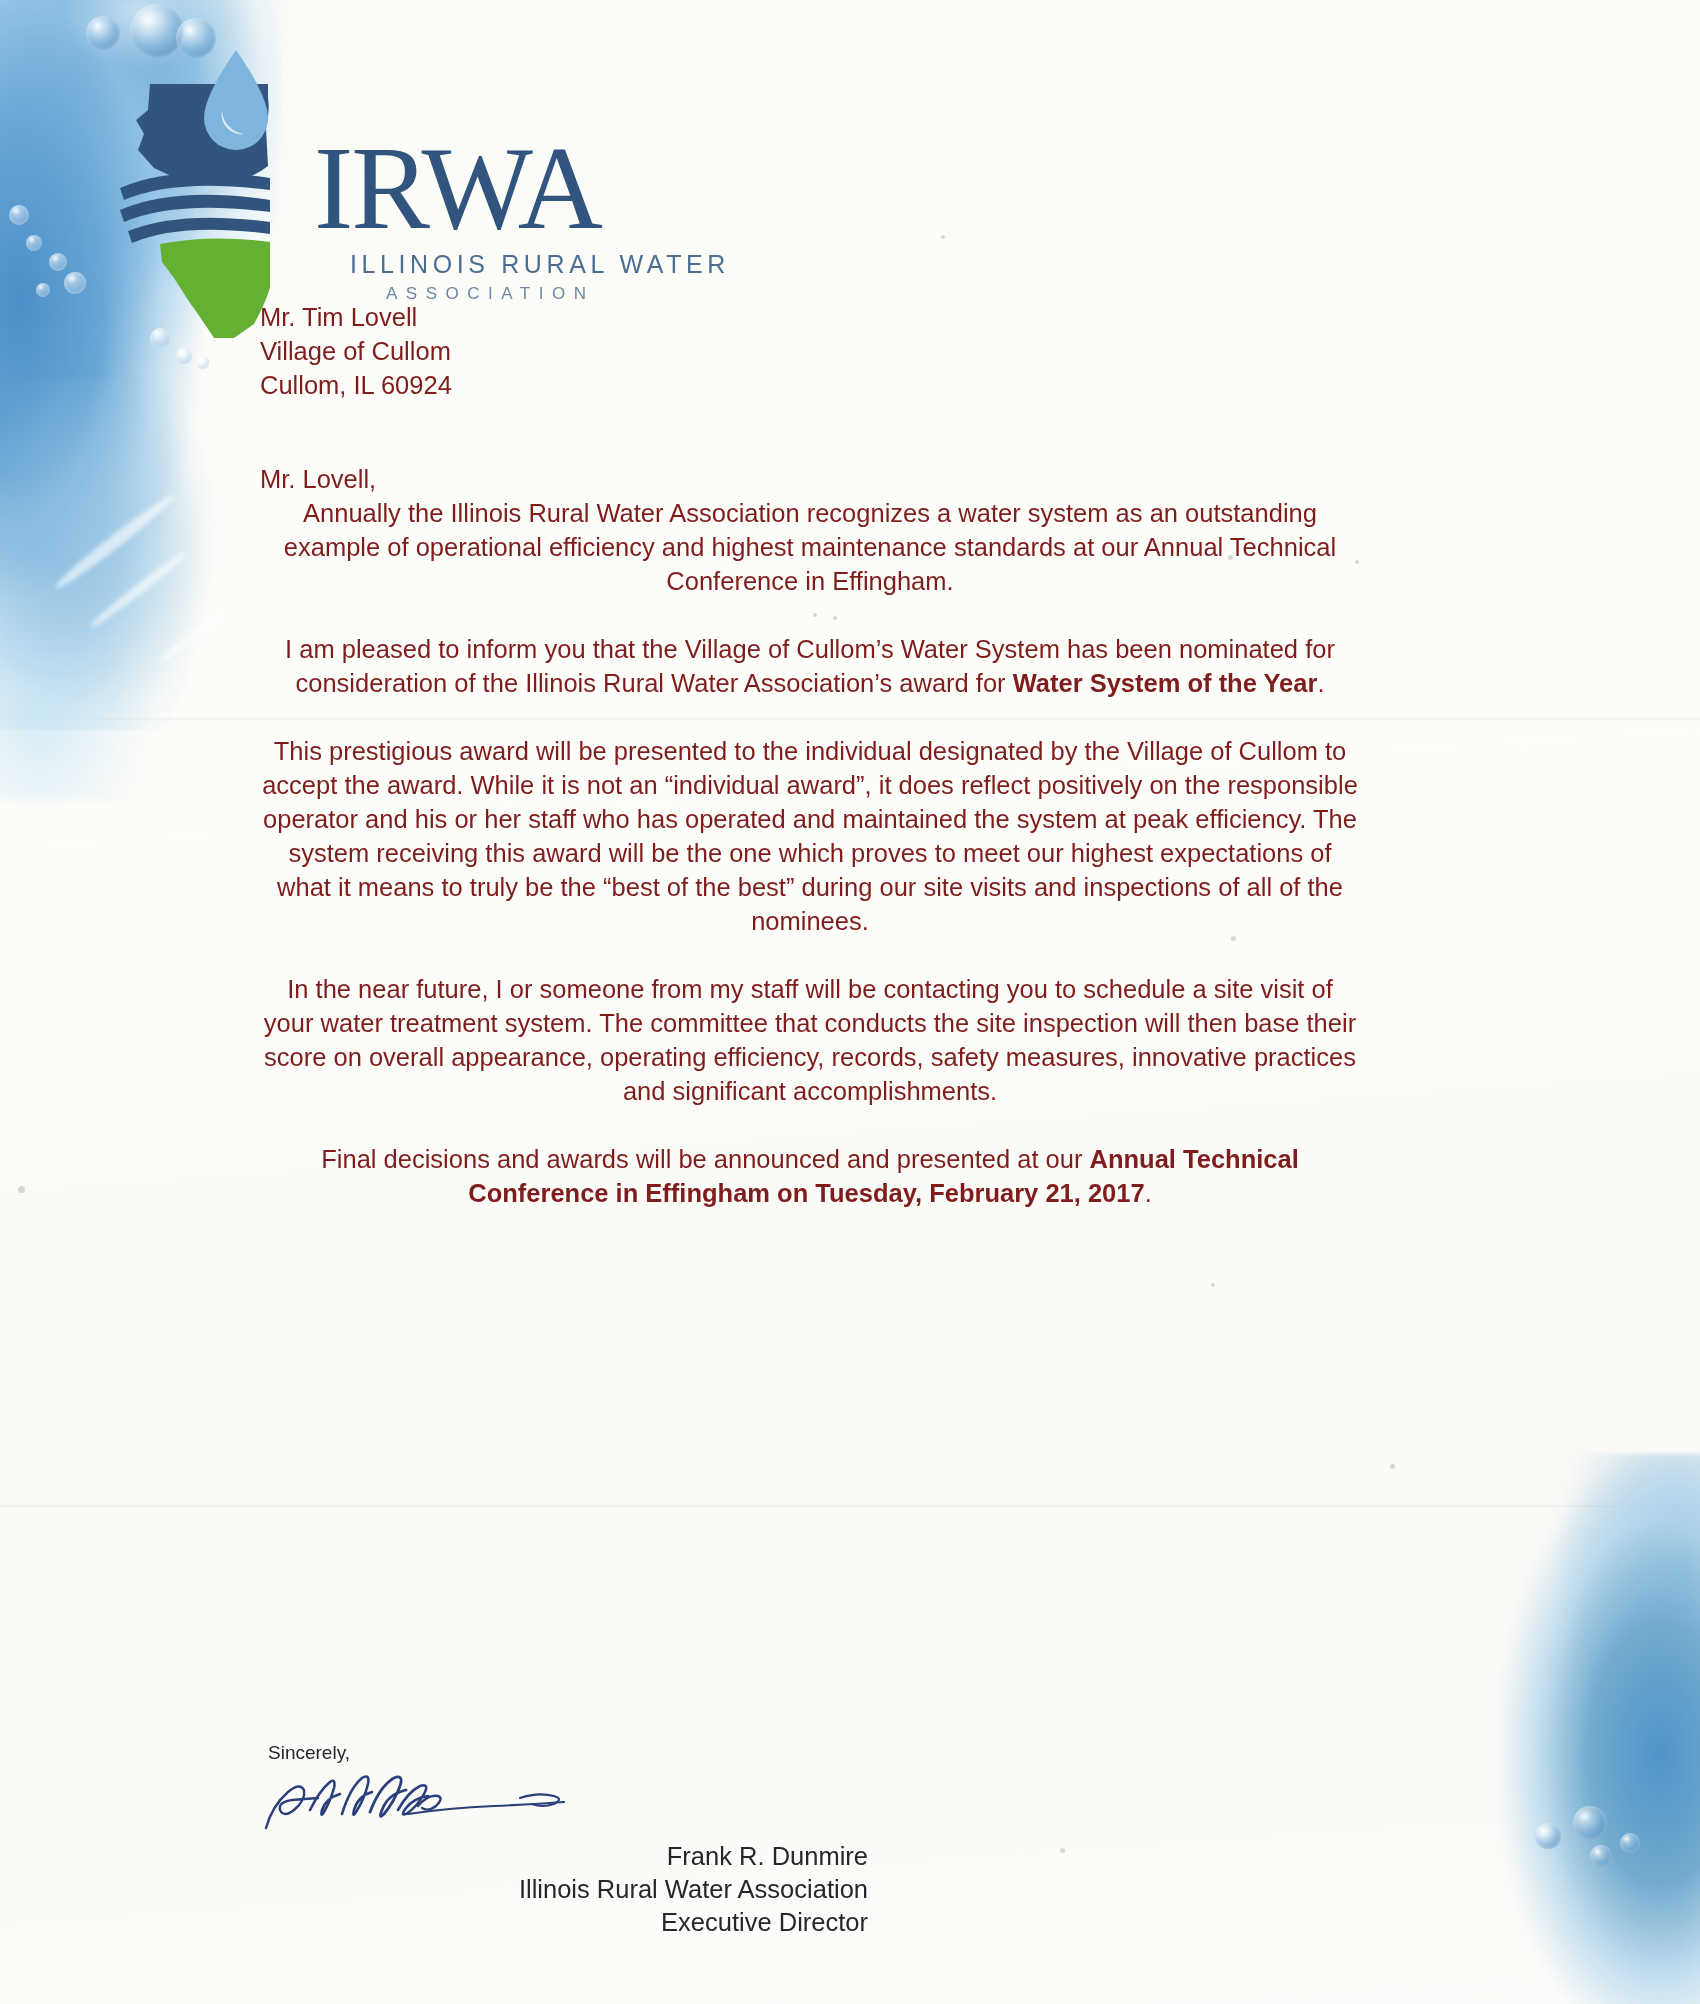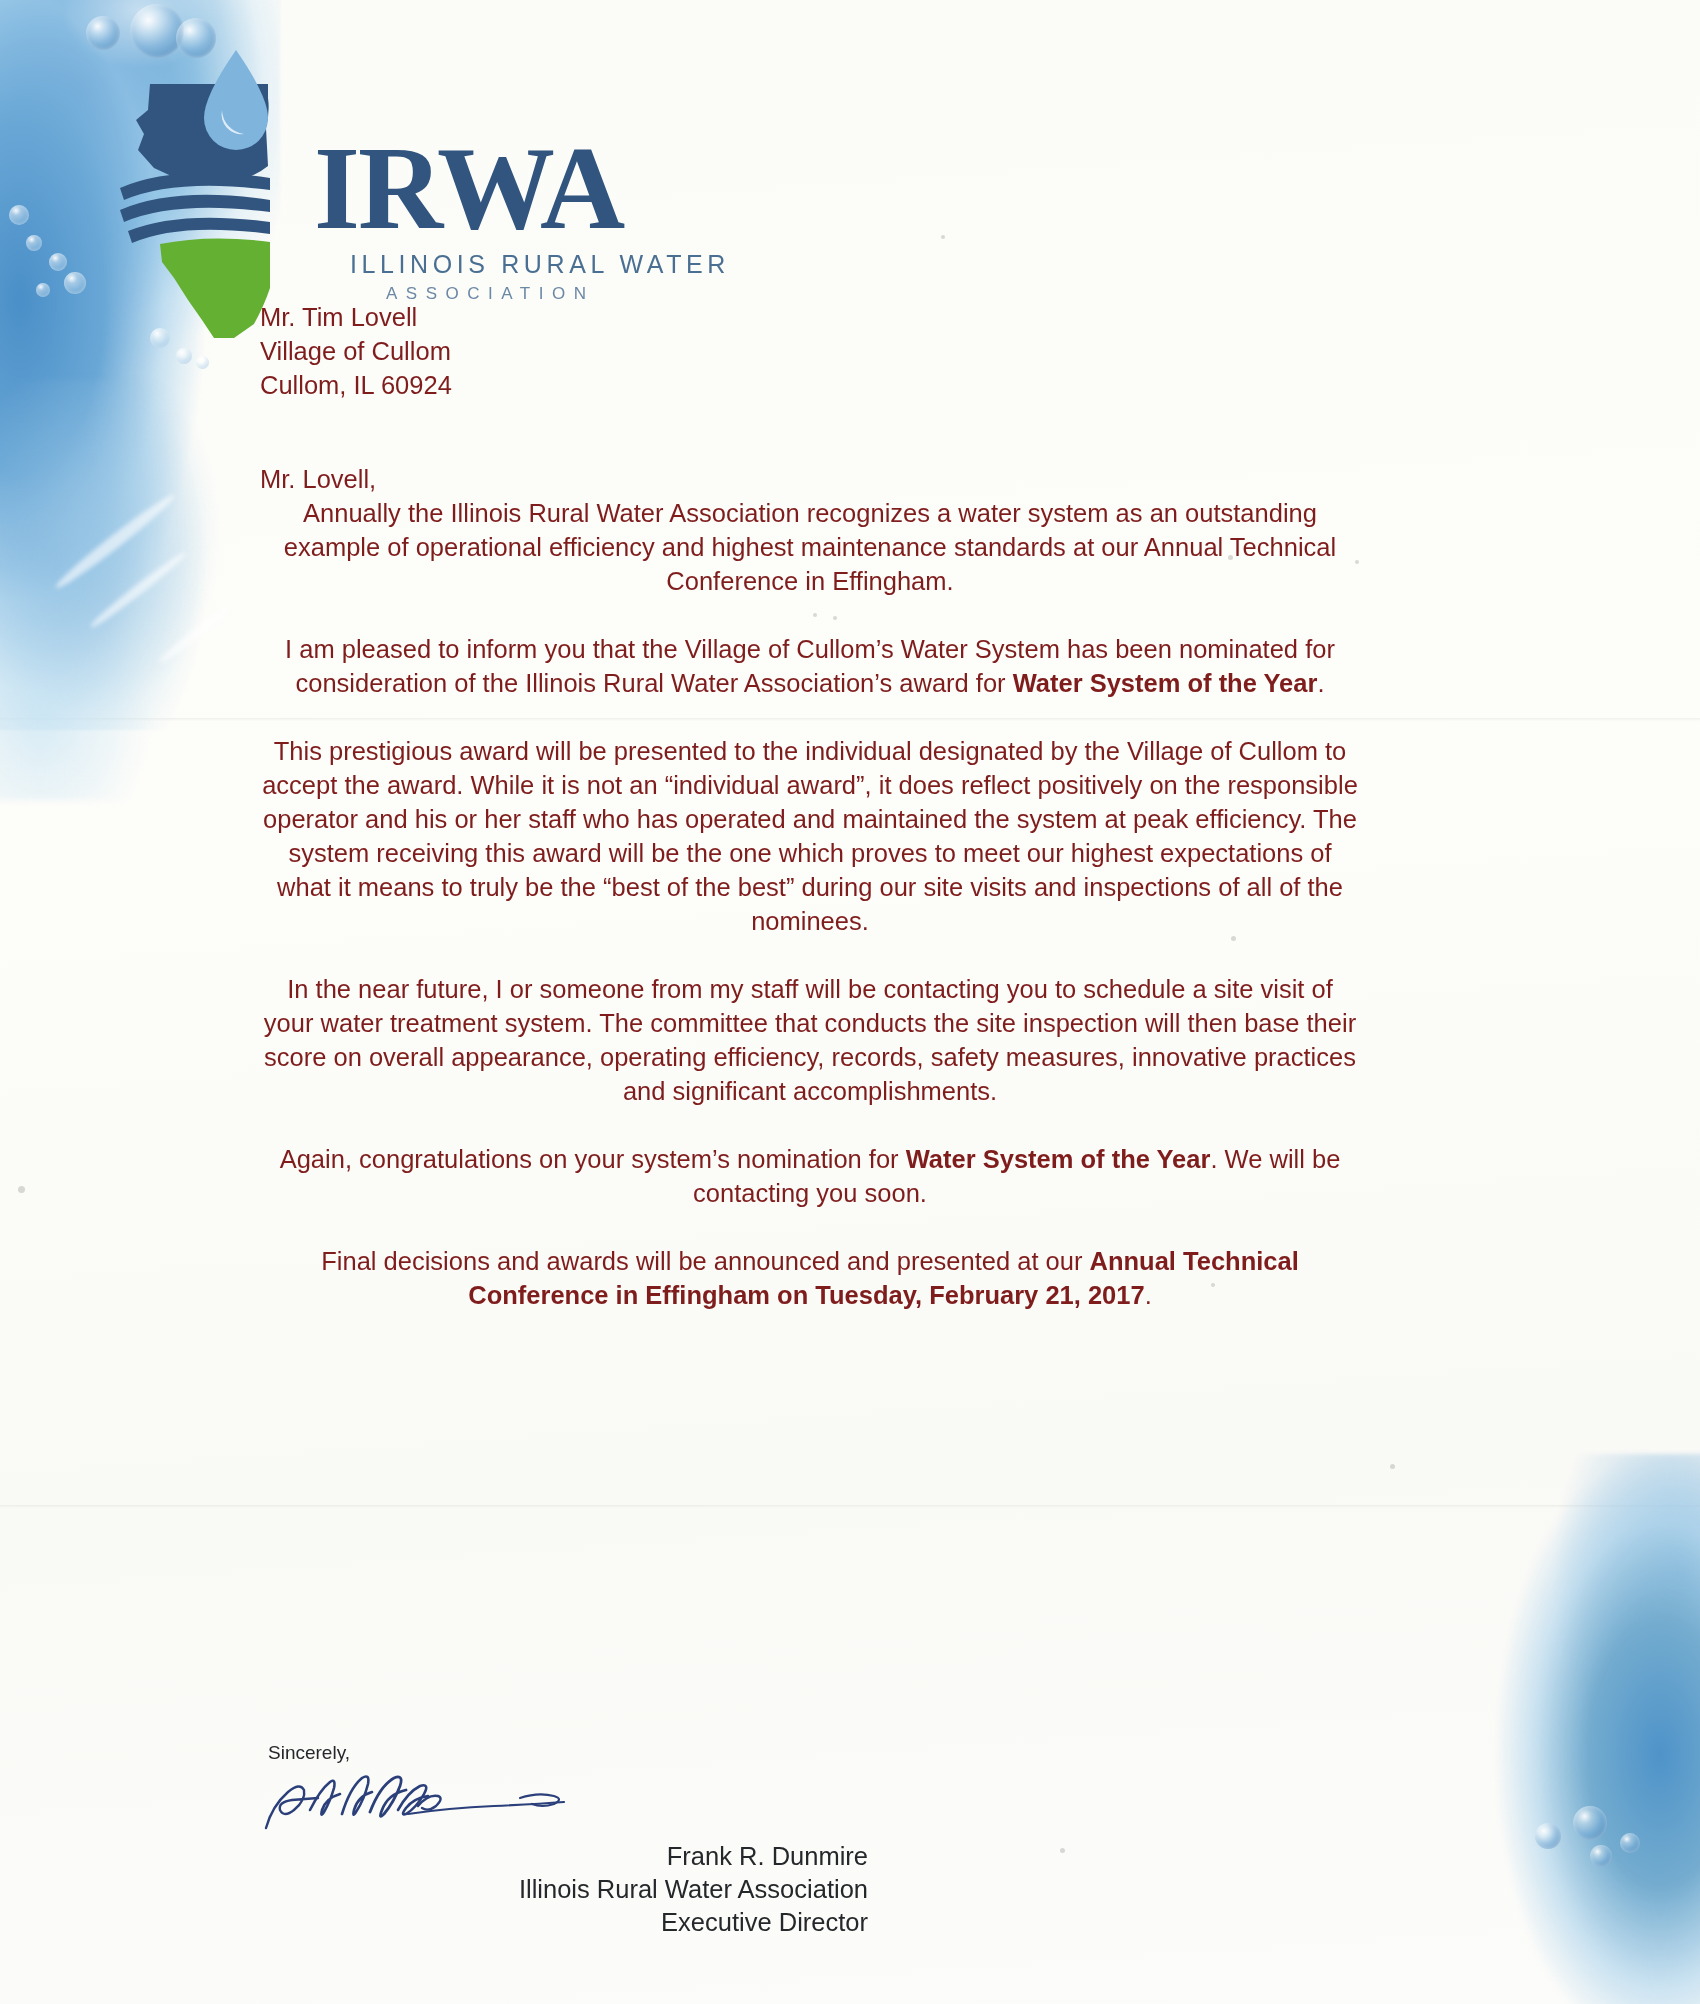--- a/index.html
+++ b/index.html
@@ -112,21 +112,21 @@
     top: 0;
     width: 210px;
     height: 300px;
   }
   .logo-word {
     position: absolute;
     left: 196px;
     top: 92px;
     font-family: "Liberation Serif", serif;
     font-size: 118px;
-    font-weight: 700;
+    font-weight: 400;
     letter-spacing: -2px;
     color: #31557f;
     line-height: 1;
     text-align: center;
   }
   .logo-tag1 {
     position: absolute;
     left: 232px;
     top: 212px;
     font-family: "Liberation Sans", sans-serif;
@@ -273,21 +273,20 @@
       <div class="addr-line">Cullom, IL 60924</div>
     </div>
 
     <div class="salutation">Mr. Lovell,</div>
 
     <div id="paragraphs">
         <div class="para"><span>Annually the Illinois Rural Water Association recognizes a water system as an outstanding example of operational efficiency and highest maintenance standards at our Annual Technical Conference in Effingham.</span></div>
         <div class="para"><span>I am pleased to inform you that the Village of Cullom’s Water System has been nominated for consideration of the Illinois Rural Water Association’s award for </span><b>Water System of the Year</b><span>.</span></div>
         <div class="para"><span>This prestigious award will be presented to the individual designated by the Village of Cullom to accept the award. While it is not an “individual award”, it does reflect positively on the responsible operator and his or her staff who has operated and maintained the system at peak efficiency. The system receiving this award will be the one which proves to meet our highest expectations of what it means to truly be the “best of the best” during our site visits and inspections of all of the nominees.</span></div>
         <div class="para"><span>In the near future, I or someone from my staff will be contacting you to schedule a site visit of your water treatment system. The committee that conducts the site inspection will then base their score on overall appearance, operating efficiency, records, safety measures, innovative practices and significant accomplishments.</span></div>
-        <div class="para"><span>Again, congratulations on your system’s nomination for </span><b>Water System of the Year</b><span>. We will be contacting you soon.</span></div>
         <div class="para"><span>Final decisions and awards will be announced and presented at our </span><b>Annual Technical Conference in Effingham on Tuesday, February 21, 2017</b><span>.</span></div>
       </div>
   </div>
 
   <div class="sign-wrap">
     <div class="sign-sincerely">Sincerely,</div>
 
     <svg class="signature" viewBox="0 0 330 72">
       <g fill="none" stroke="#2b3f7a" stroke-linecap="round" stroke-linejoin="round">
         <path d="M8 62 Q14 40 30 26 Q42 16 46 24 Q48 34 36 44 Q26 52 22 44

